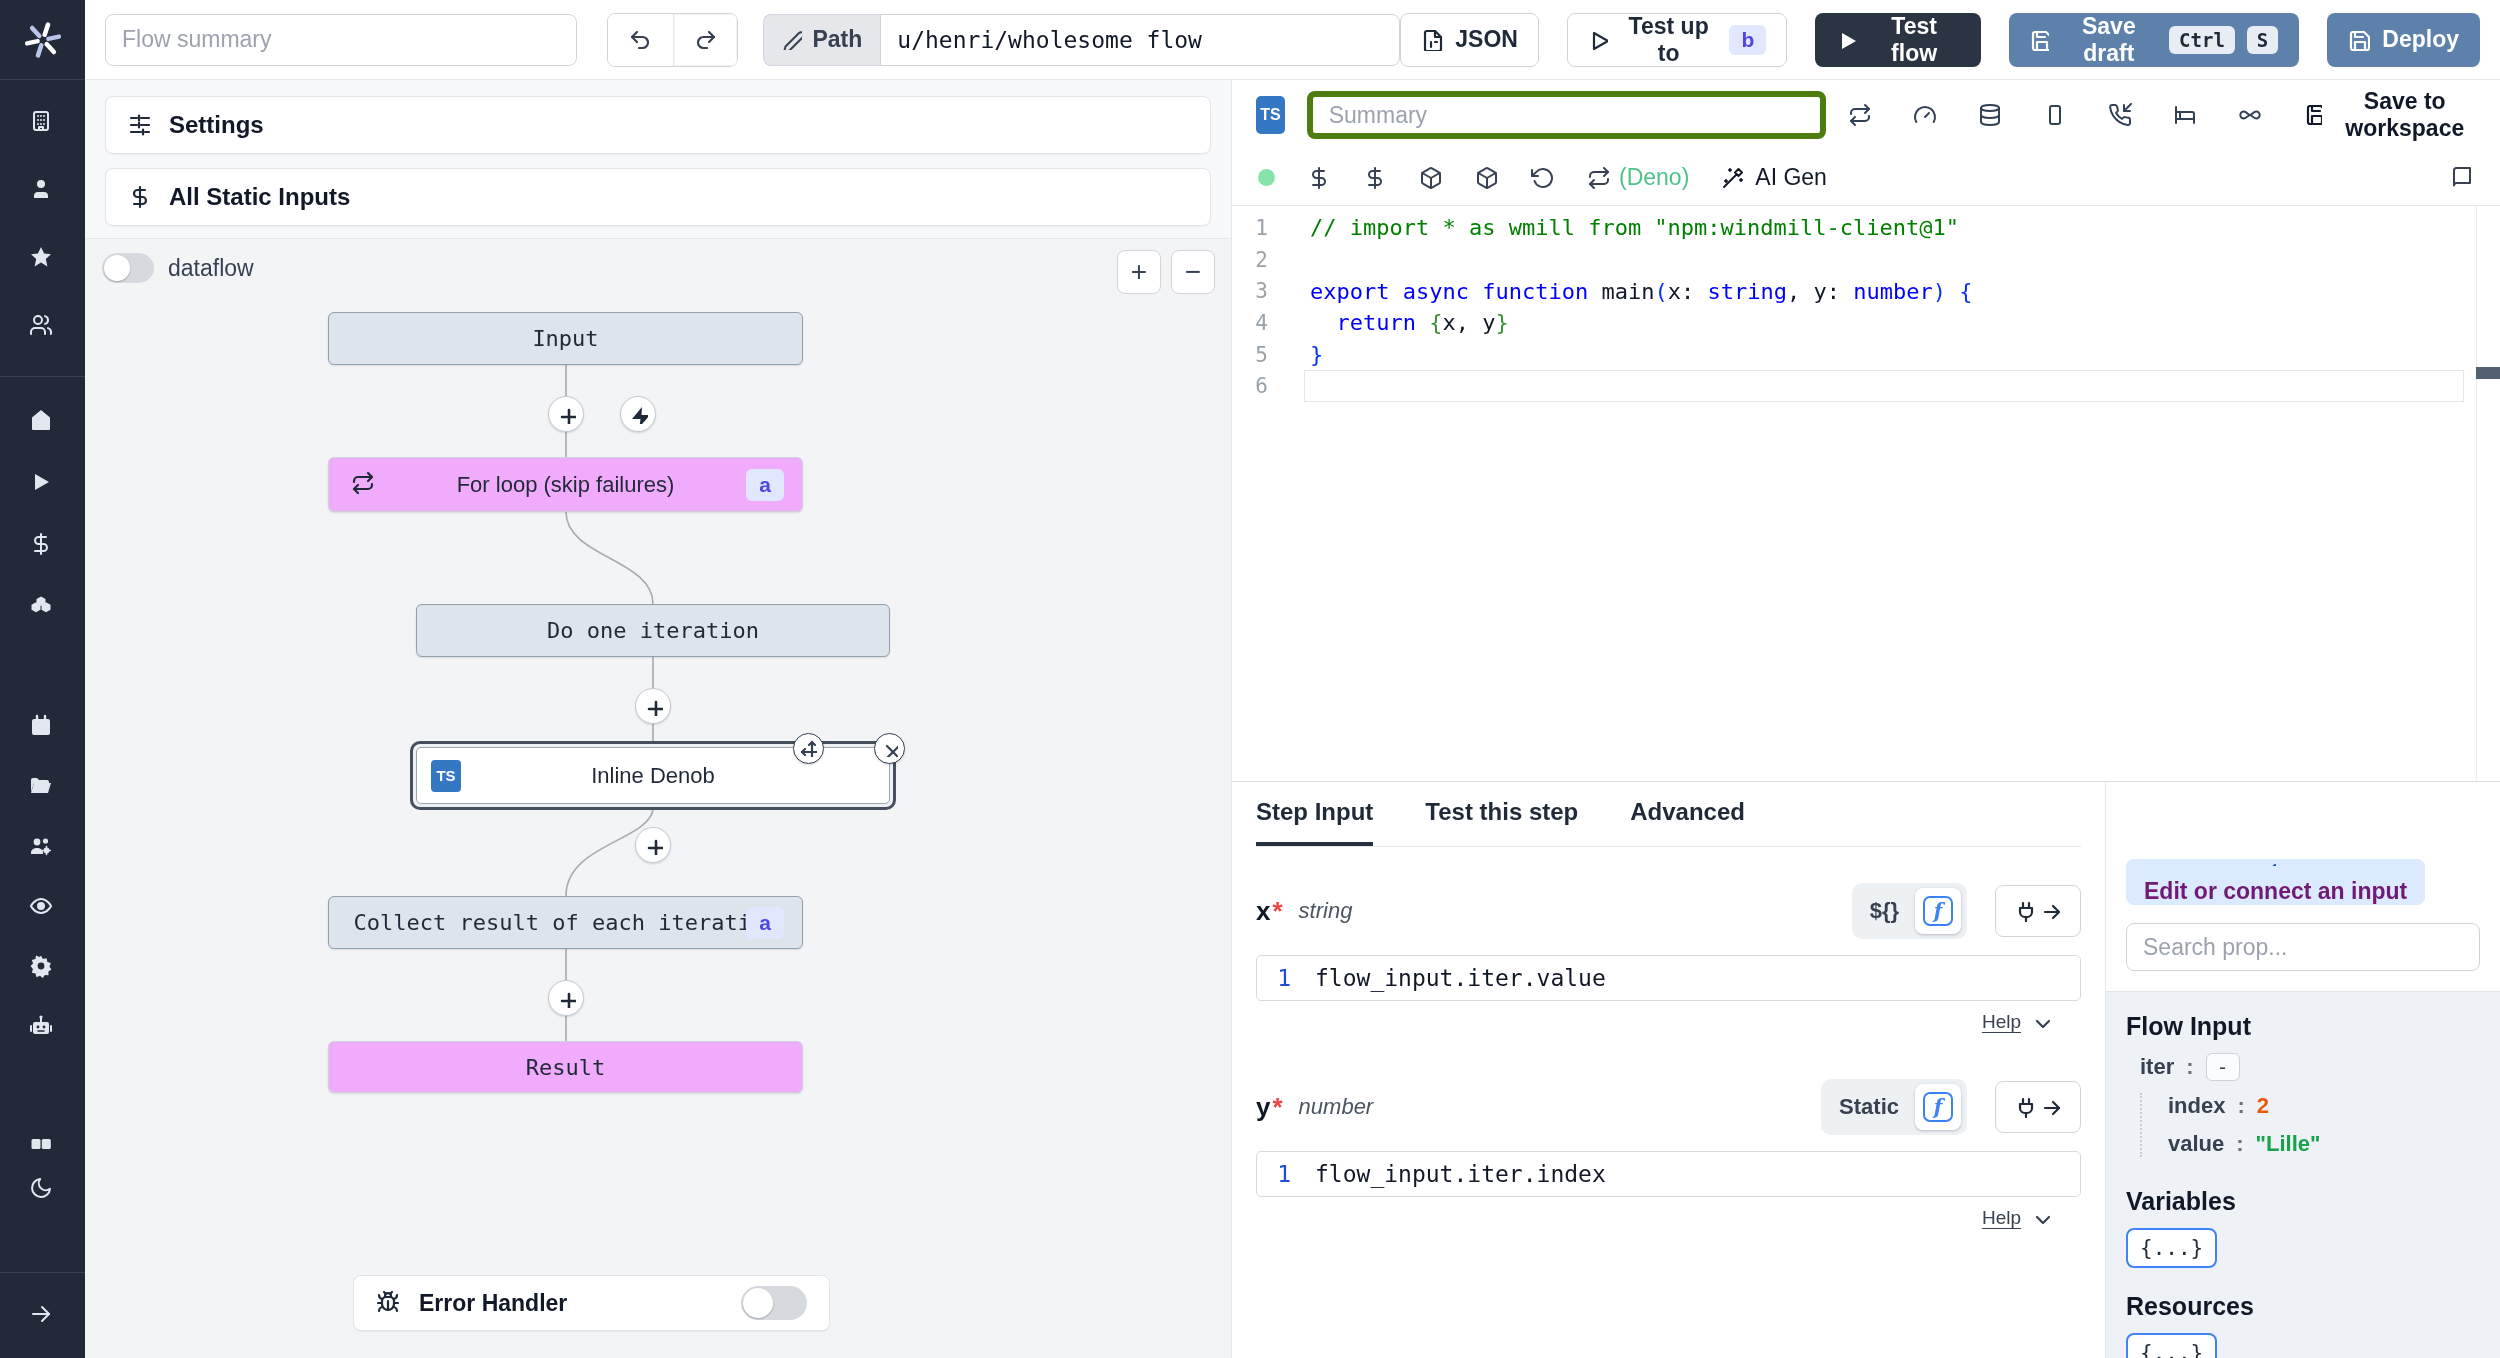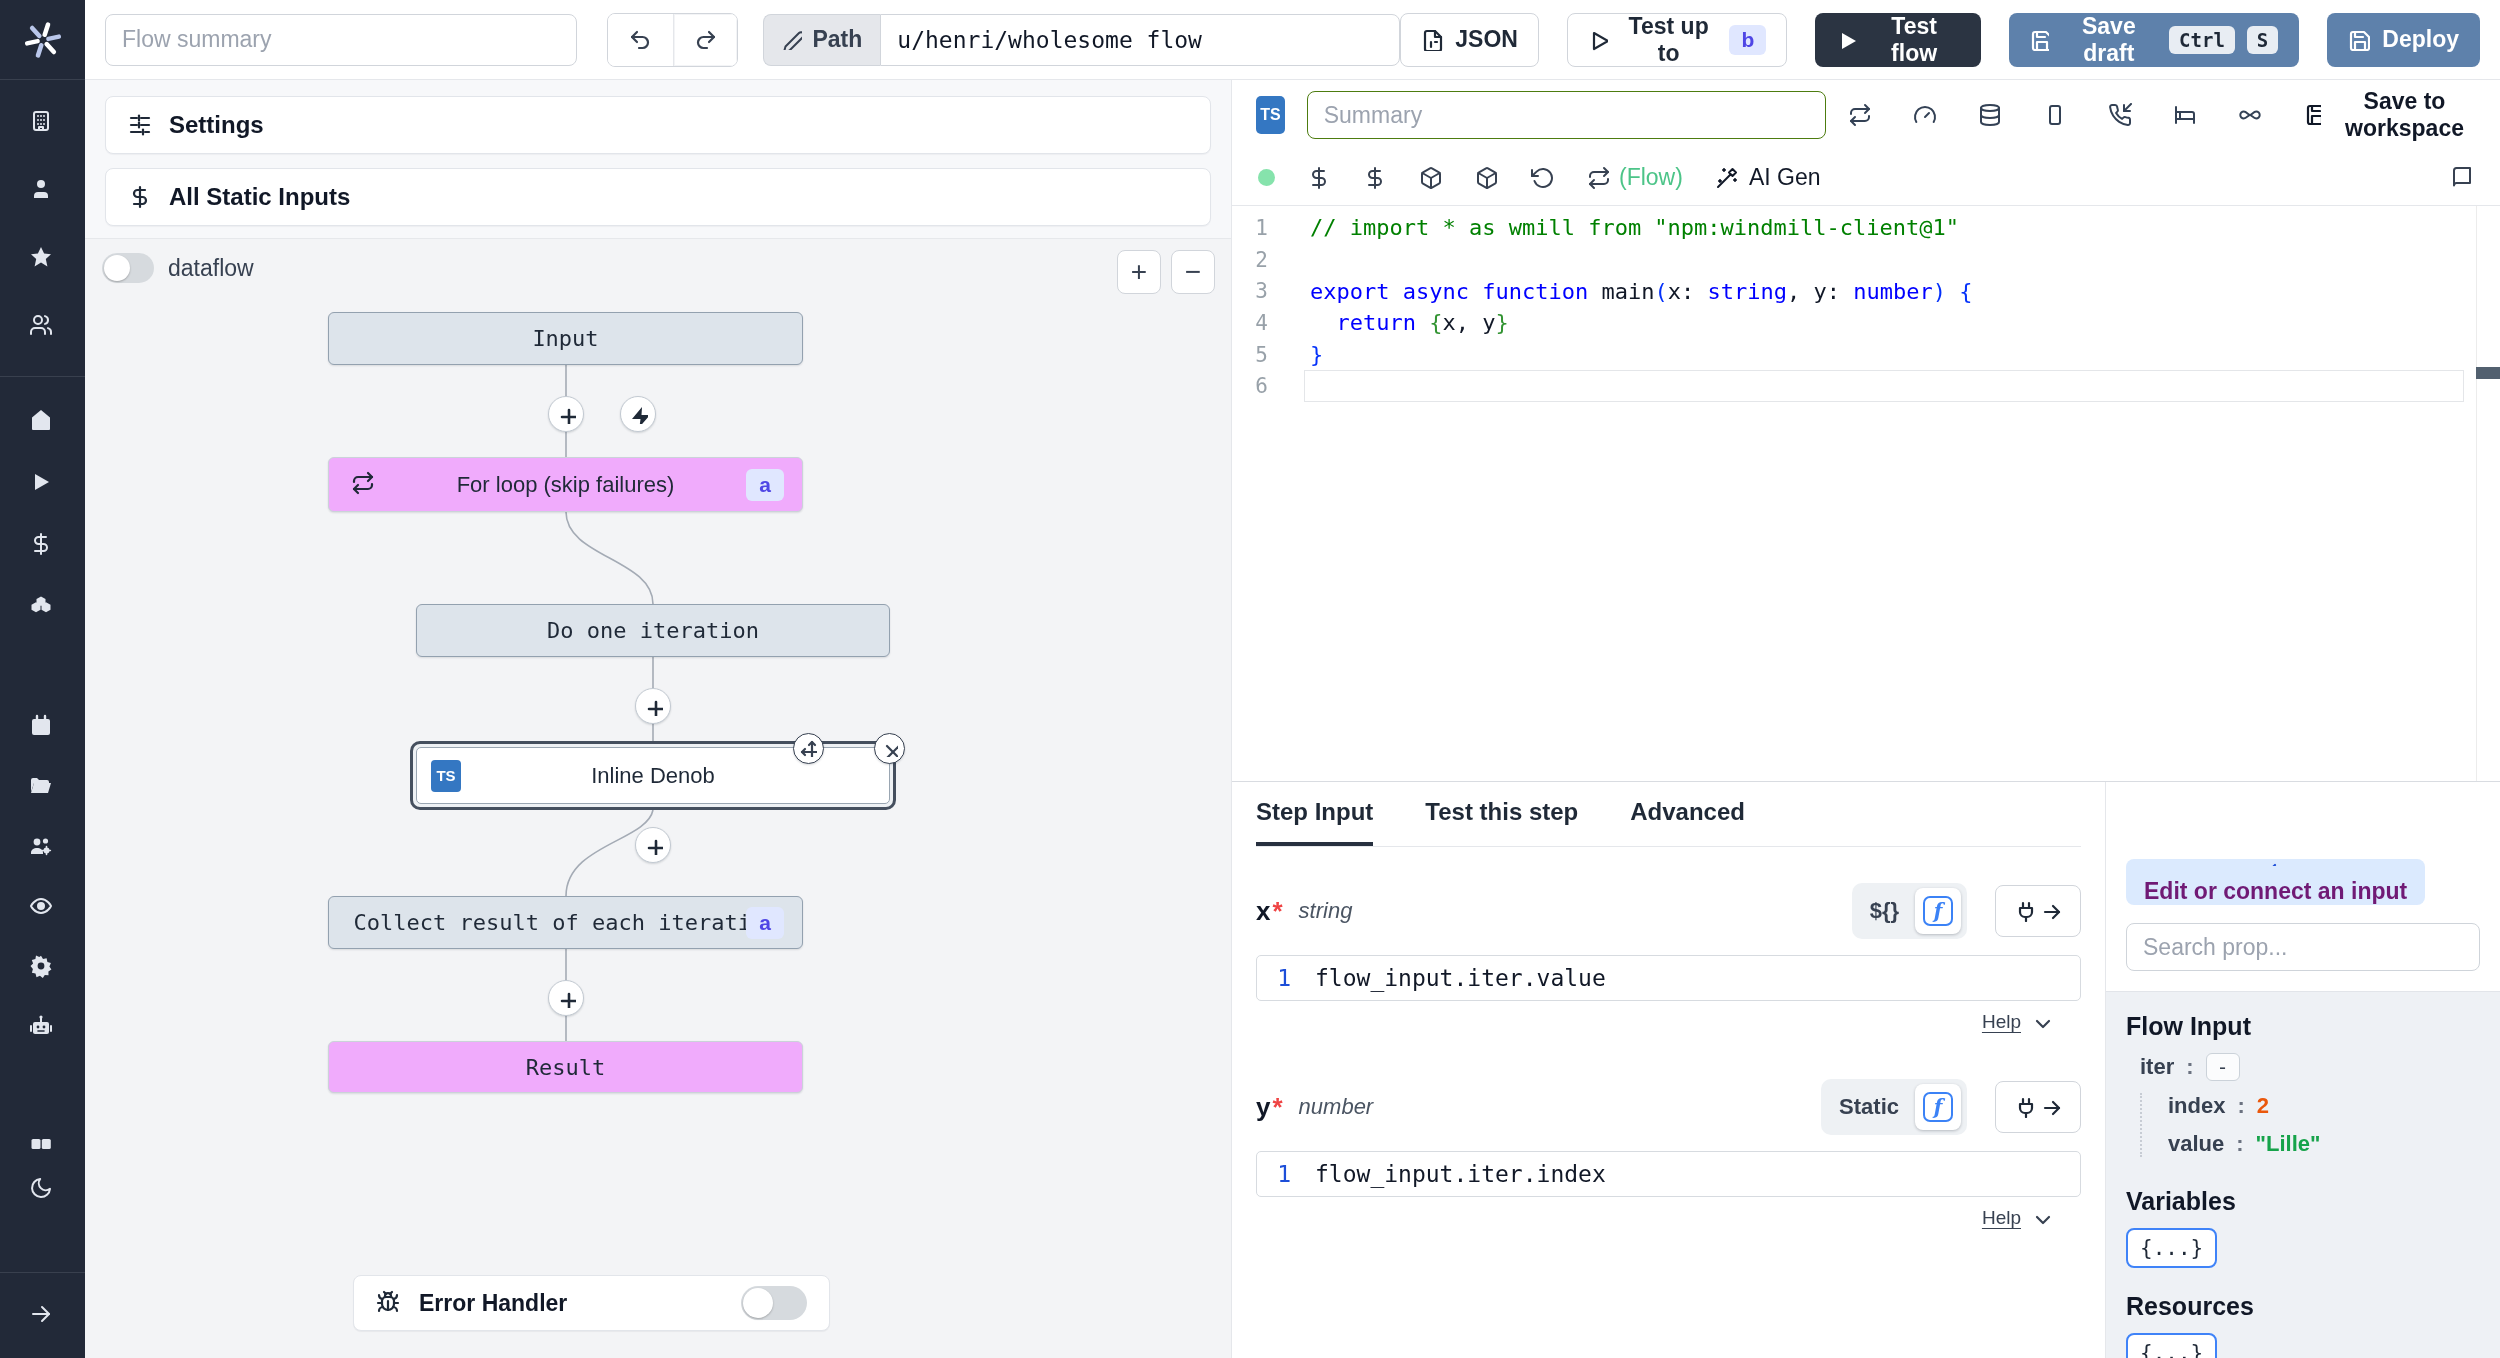--- a/index.html
+++ b/index.html
@@ -86,21 +86,21 @@
   .error-card { position:absolute; left:243px; top:1036px; width:477px; height:56px; background:#fff; border:1px solid #e2e5ea; border-radius:8px; display:flex; align-items:center; gap:16px; padding:0 22px; box-shadow:0 1px 1px rgba(16,24,40,.05);margin-left:25px; }
   .error-card svg { width:27px; height:27px; stroke:#1f2937; stroke-width:2.2; fill:none; stroke-linecap:round; stroke-linejoin:round; }
   .error-card .lbl { font-size:23px; font-weight:700; color:#111827; }
   .error-card .switch { margin-left:auto; }
 
   
   .right-side { flex:1; display:flex; flex-direction:column; min-width:0; }
   .editor { height:701px; flex-shrink:0; display:flex; flex-direction:column; background:#fff; }
   .ed-header { height:70px; display:flex; align-items:center; padding:0 24px; gap:22px; }
   .ts-head { width:32px; height:38px; font-size:16px; border-radius:5px; }
-  .summary-input { width:574px; height:48px; border:1px solid #4d7c0f; border-radius:8px; padding:0 16px; font-size:23px; outline:none; color:#111827; }
+  .summary-input { width:574px; height:48px; border:6px solid #4d7c0f; border-radius:8px; padding:0 16px; font-size:23px; outline:none; color:#111827; }
   .ed-head-icons { margin-left:auto; display:flex; align-items:center; gap:40px; }
   .ed-head-icons svg { width:25px; height:25px; stroke:#334155; stroke-width:2; fill:none; stroke-linecap:round; stroke-linejoin:round; cursor:pointer; }
   .save-ws { display:flex; align-items:center; gap:12px; font-size:23px; font-weight:700; color:#111827; cursor:pointer; margin-left:2px;text-align:center; }
   .save-ws svg { width:24px; height:24px; stroke:#111827; stroke-width:2.2; fill:none; stroke-linecap:round; stroke-linejoin:round; }
   .ed-toolbar { height:56px; display:flex; align-items:center; padding:0 26px; gap:32px; border-bottom:1px solid #e5e7eb; }
   .dot { width:17px; height:17px; border-radius:50%; background:#86e3ac; }
   .ed-toolbar .ticon svg { width:24px; height:24px; stroke:#374151; stroke-width:2; fill:none; stroke-linecap:round; stroke-linejoin:round; cursor:pointer; }
   .deno-group { display:flex; align-items:center; gap:8px; cursor:pointer; }
   .deno-label { font-size:23px; color:#4cc488; }
   .aigen { display:flex; align-items:center; gap:10px; font-size:23px; font-weight:400; color:#111827; cursor:pointer; }
@@ -627,21 +627,21 @@
               </span>
             <span class="deno-group">
               <span class="ticon">
                   <svg>
                     <path d="m17 2 4 4-4 4"></path>
                     <path d="M3 11v-1a4 4 0 0 1 4-4h14"></path>
                     <path d="m7 22-4-4 4-4"></path>
                     <path d="M21 13v1a4 4 0 0 1-4 4H3"></path>
                   </svg>
                 </span>
-              <span class="deno-label">(Flow)</span>
+              <span class="deno-label">(Deno)</span>
             </span>
             <span class="aigen">
               <svg>
                   <path d="m3 21 12.5-12.5"></path>
                   <path d="m14 6.5 3.5 3.5L21 6.5 17.5 3z"></path>
                   <path d="M9 3v2M8 4h2"></path>
                   <path d="M20 13v2M19 14h2"></path>
                   <path d="M5 14v2M4 15h2"></path>
                 </svg>
               <span>AI Gen</span>

